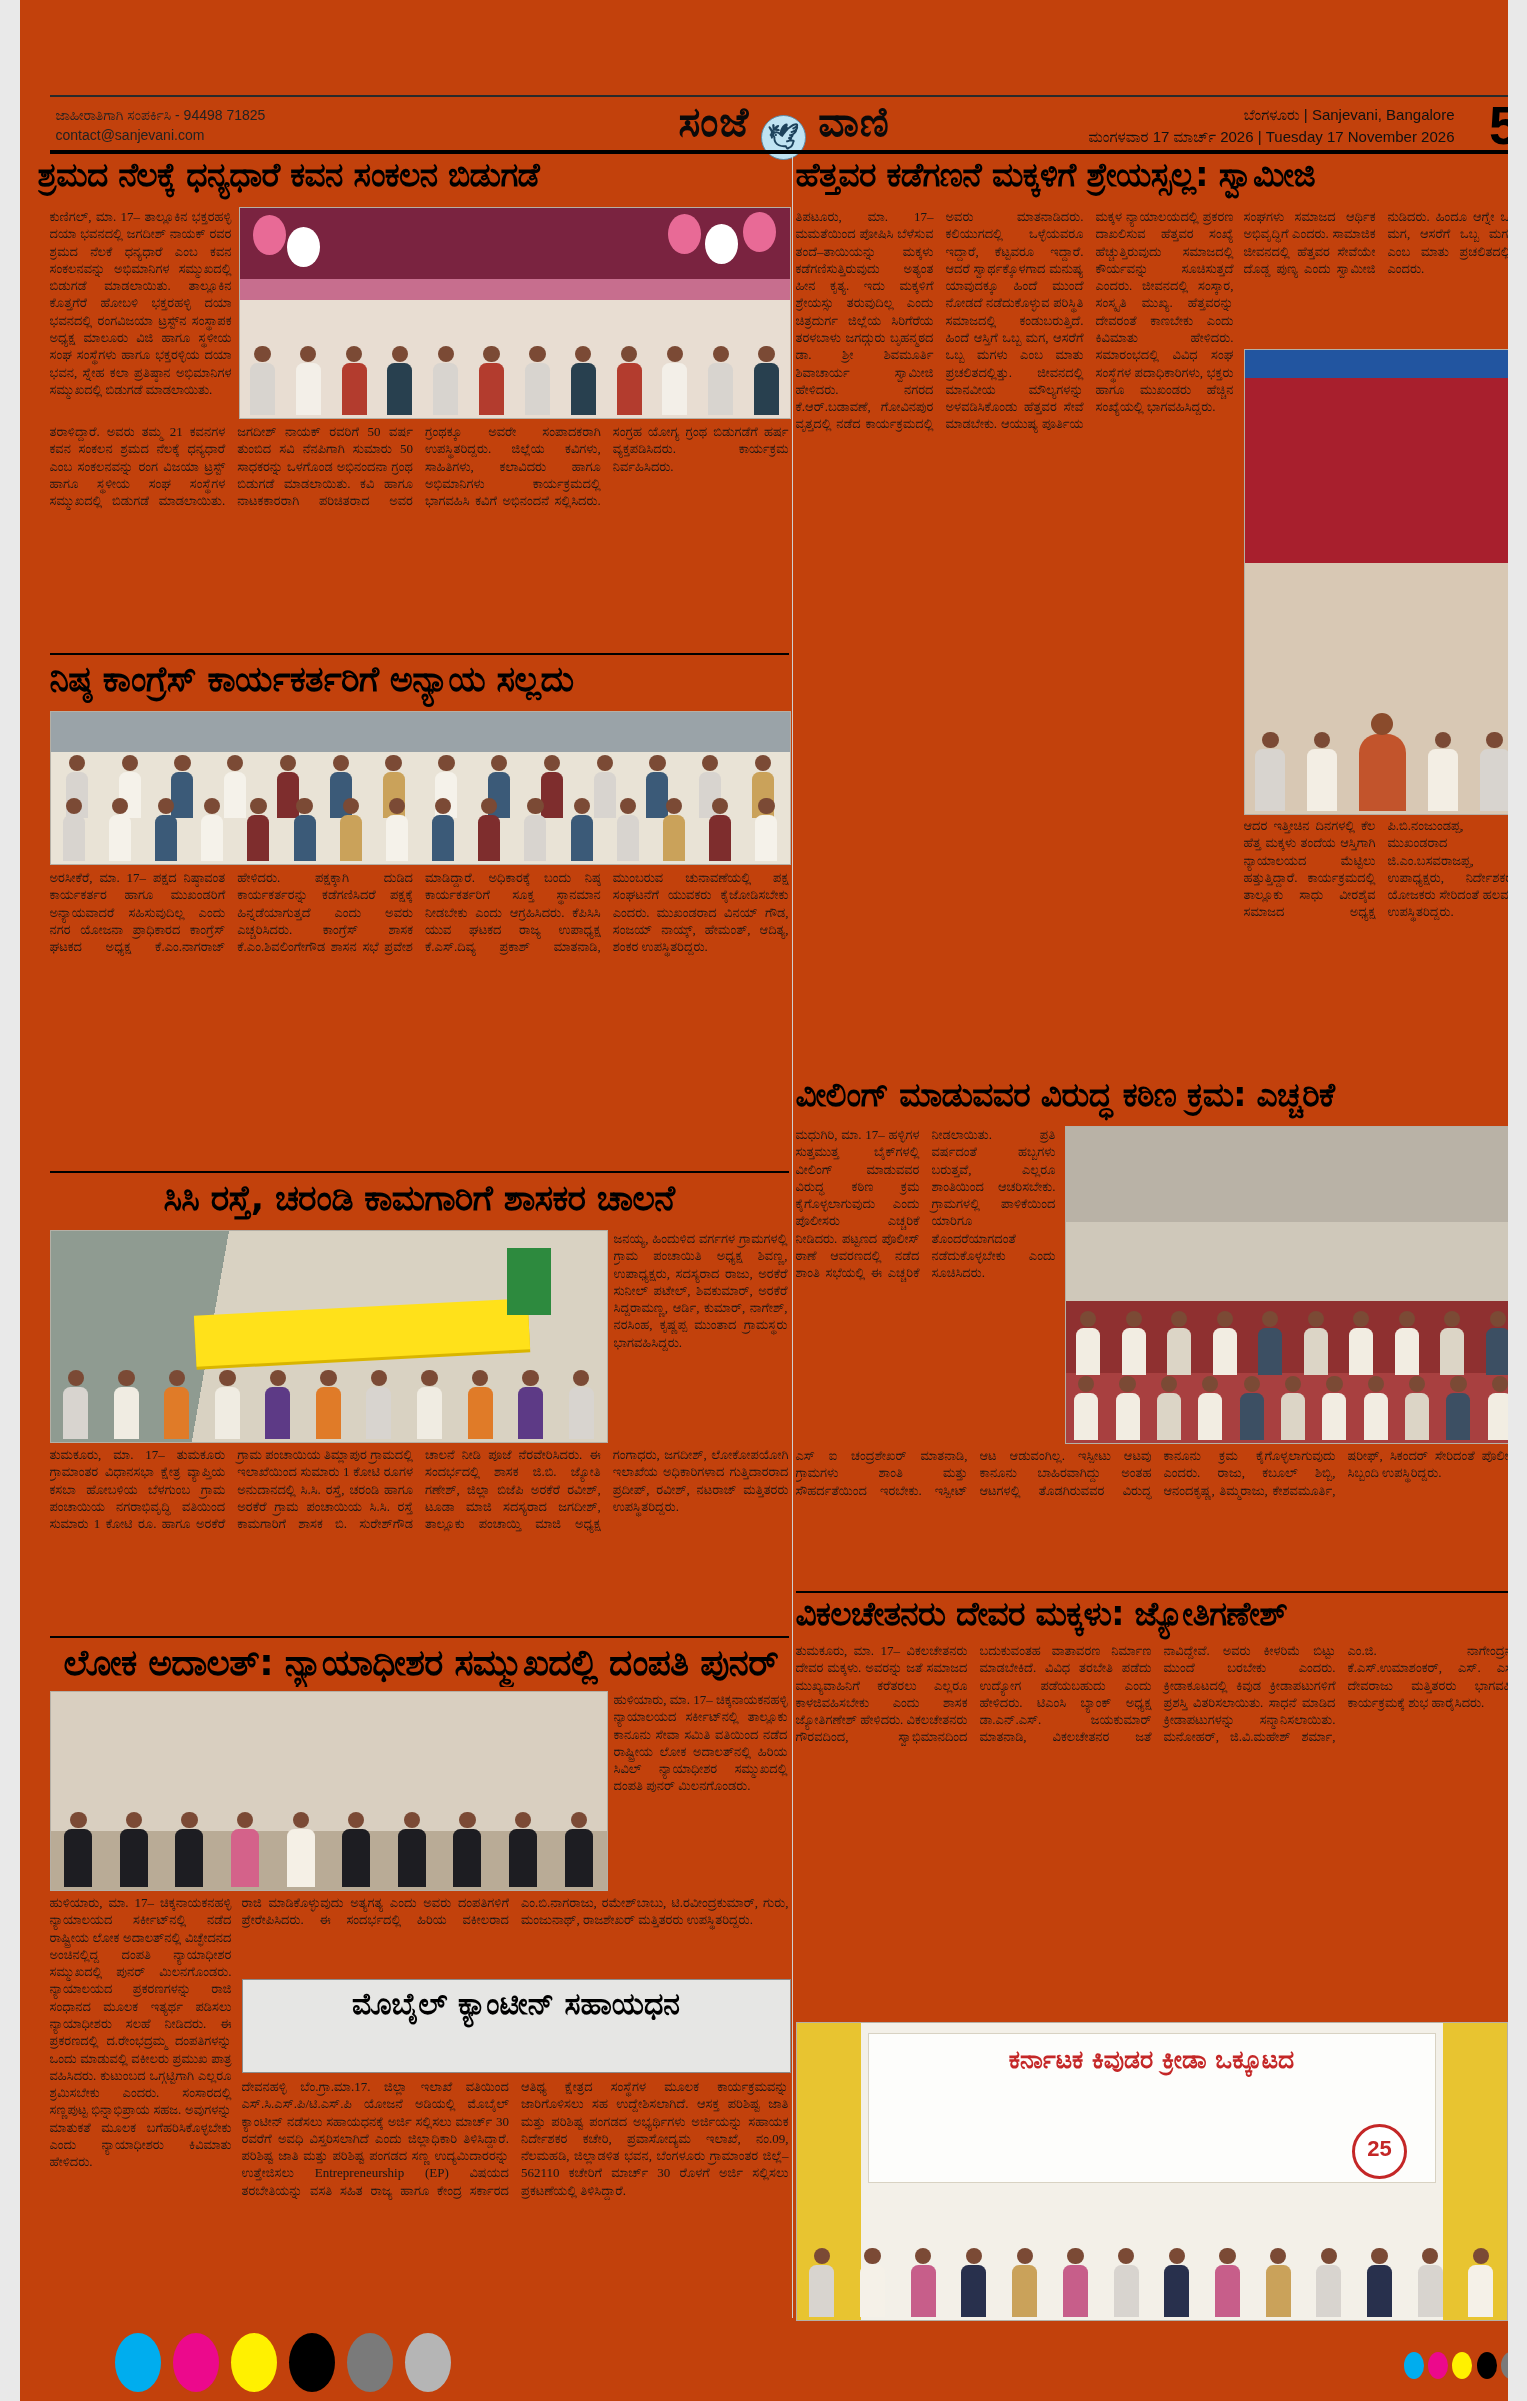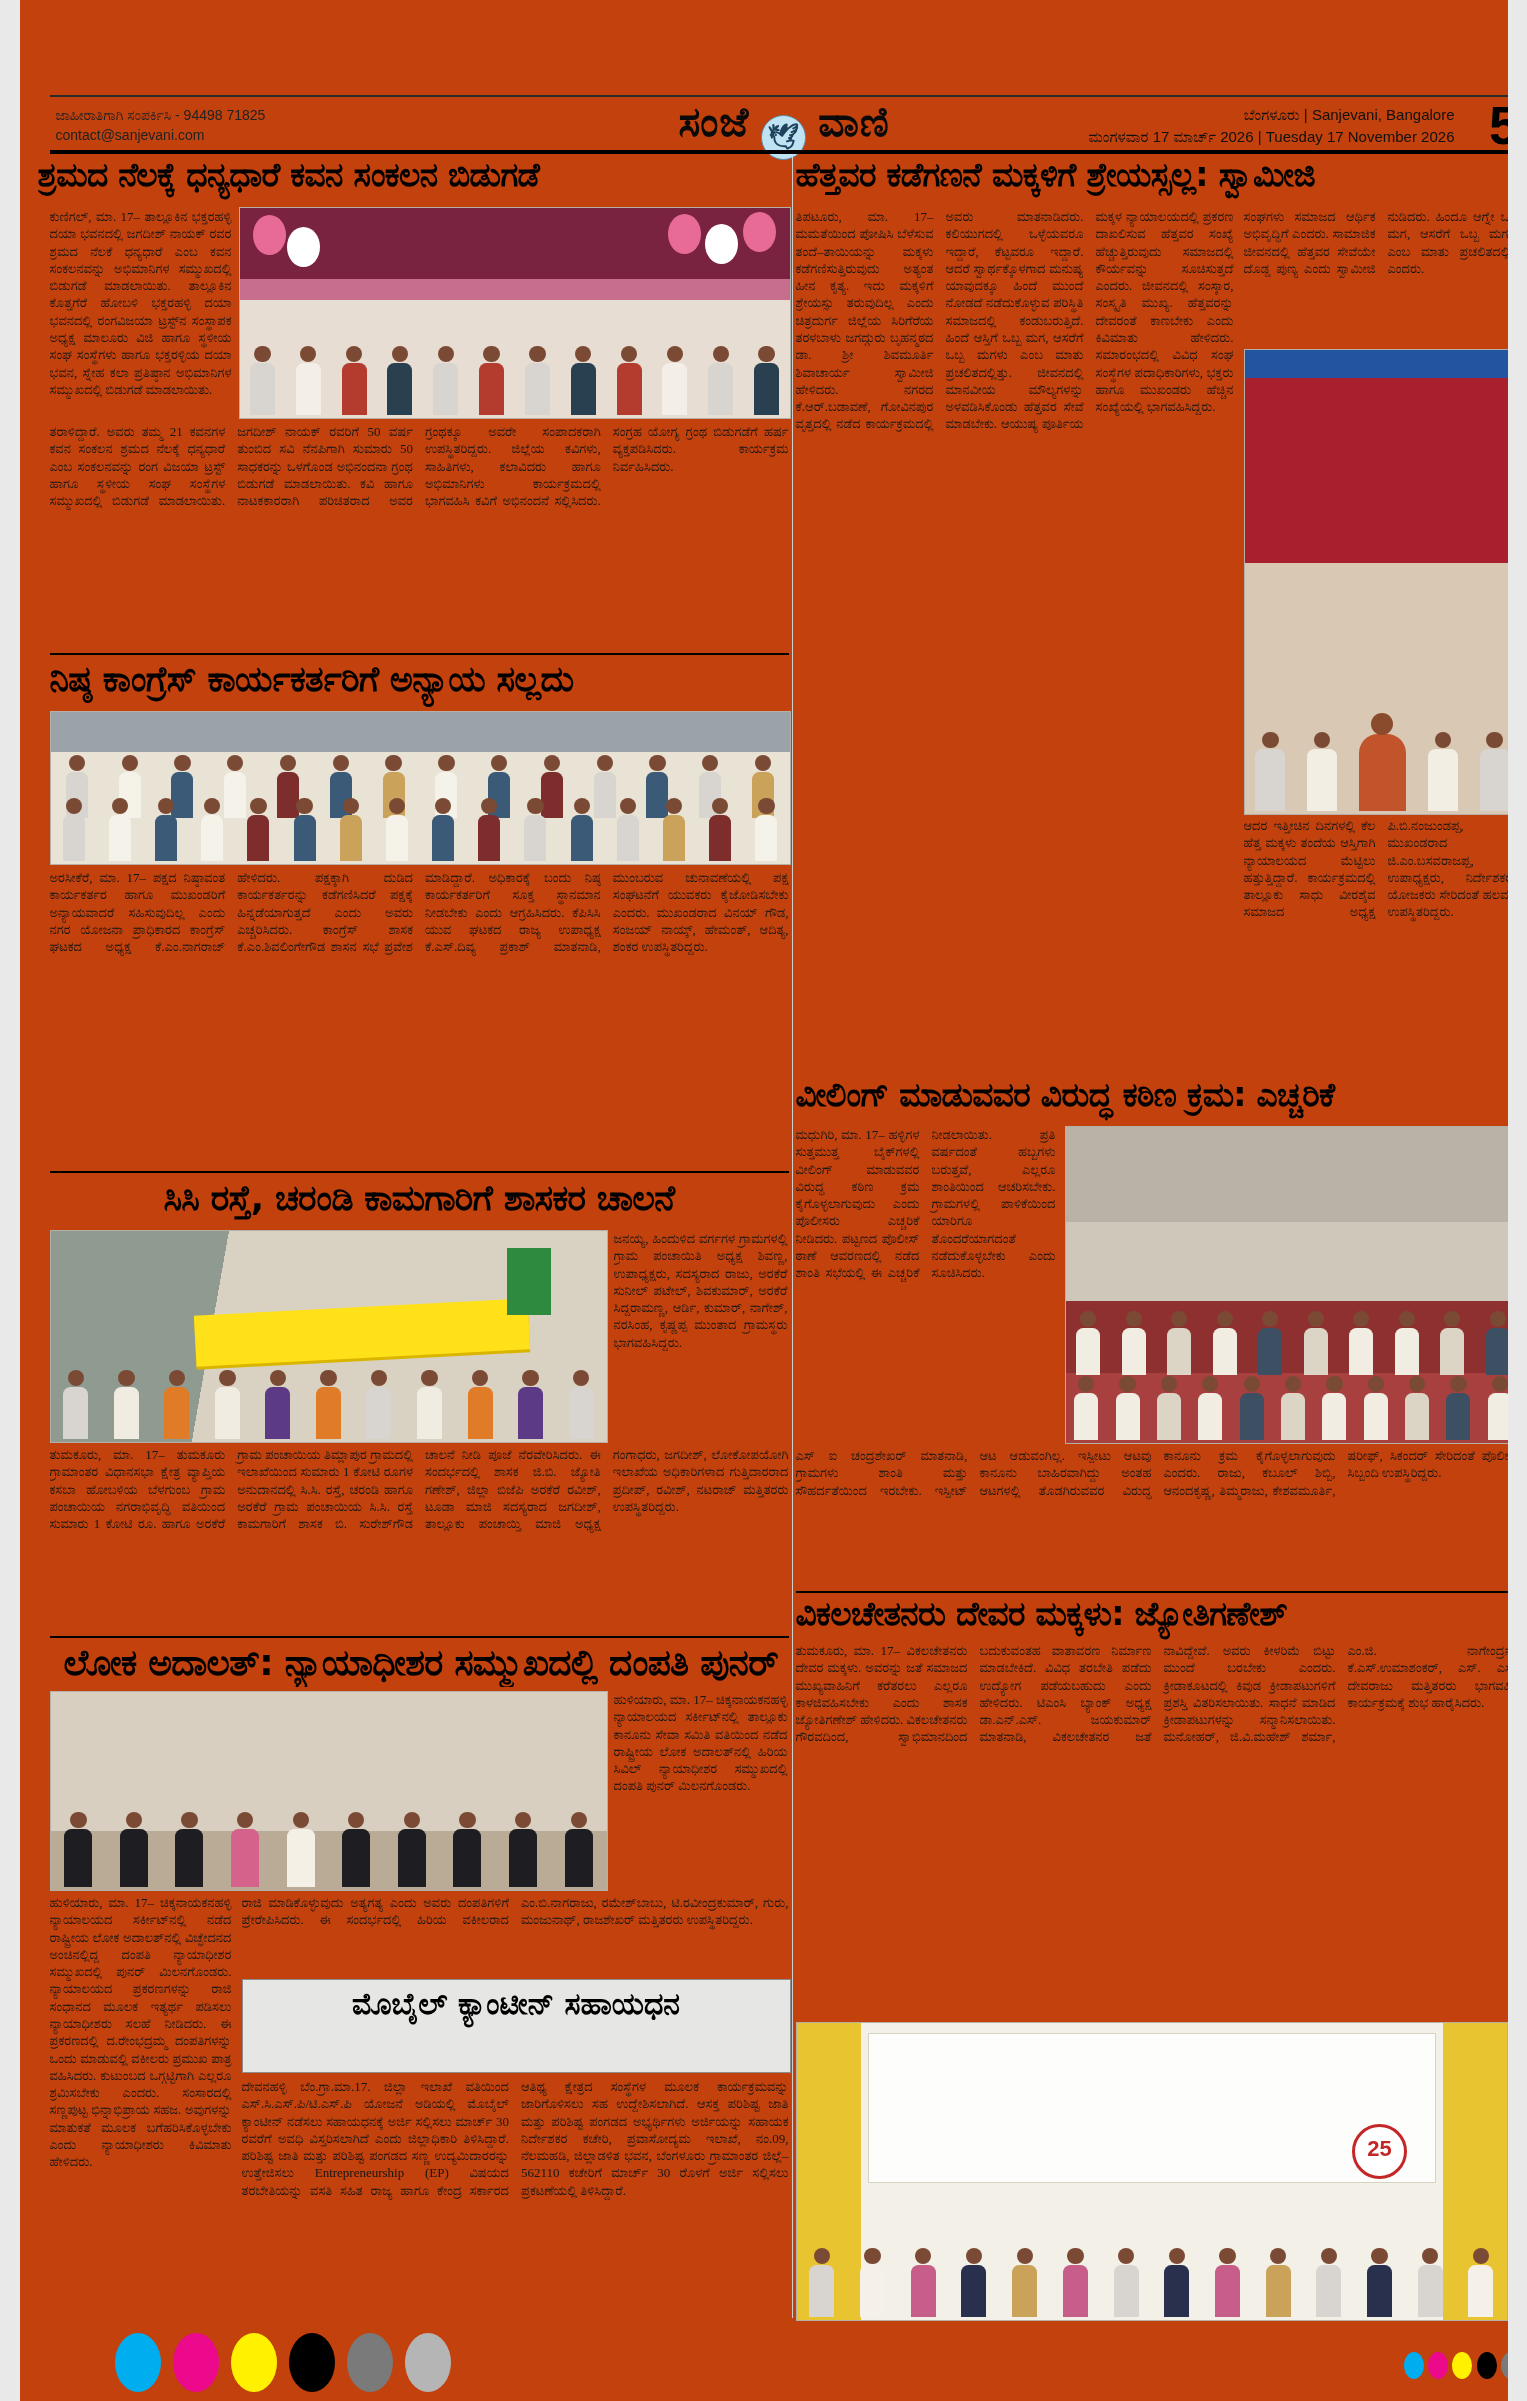--- a/index.html
+++ b/index.html
@@ -292,20 +292,21 @@
   <div class="bt c4" style="left:776px;top:1447px;width:724px;height:143px">ಎಸ್ ಐ ಚಂದ್ರಶೇಖರ್ ಮಾತನಾಡಿ, ಗ್ರಾಮಗಳು ಶಾಂತಿ ಮತ್ತು ಸೌಹರ್ದತೆಯಿಂದ ಇರಬೇಕು. ಇಸ್ಪೀಟ್ ಆಟ ಆಡುವಂಗಿಲ್ಲ. ಇಸ್ಪೀಟು ಆಟವು ಕಾನೂನು ಬಾಹಿರವಾಗಿದ್ದು ಅಂತಹ ಆಟಗಳಲ್ಲಿ ತೊಡಗಿರುವವರ ವಿರುದ್ಧ ಕಾನೂನು ಕ್ರಮ ಕೈಗೊಳ್ಳಲಾಗುವುದು ಎಂದರು. ರಾಜು, ಕಬೂಲ್ ಶಿಬ್ಬಿ, ಆನಂದಕೃಷ್ಣ, ತಿಮ್ಮರಾಜು, ಕೇಶವಮೂರ್ತಿ, ಷರೀಫ್, ಸಿಕಂದರ್ ಸೇರಿದಂತೆ ಪೊಲೀಸ್ ಸಿಬ್ಬಂದಿ ಉಪಸ್ಥಿರಿದ್ದರು.</div>
 
   <div class="hrule" style="left:776px;top:1591px;width:724px"></div>
 
   <h2 class="hl" style="left:776px;top:1597px;width:724px;height:44px;font-size:33px">ವಿಕಲಚೇತನರು ದೇವರ ಮಕ್ಕಳು: ಜ್ಯೋತಿಗಣೇಶ್</h2>
 
   <div class="bt c4" style="left:776px;top:1642px;width:724px;height:375px">ತುಮಕೂರು, ಮಾ. 17– ವಿಕಲಚೇತನರು ದೇವರ ಮಕ್ಕಳು. ಅವರನ್ನು ಜತೆ ಸಮಾಜದ ಮುಖ್ಯವಾಹಿನಿಗೆ ಕರೆತರಲು ಎಲ್ಲರೂ ಕಾಳಜಿವಹಿಸಬೇಕು ಎಂದು ಶಾಸಕ ಜ್ಯೋತಿಗಣೇಶ್ ಹೇಳಿದರು. ವಿಕಲಚೇತನರು ಗೌರವದಿಂದ, ಸ್ವಾಭಿಮಾನದಿಂದ ಬದುಕುವಂತಹ ವಾತಾವರಣ ನಿರ್ಮಾಣ ಮಾಡಬೇಕಿದೆ. ವಿವಿಧ ತರಬೇತಿ ಪಡೆದು ಉದ್ಯೋಗ ಪಡೆಯಬಹುದು ಎಂದು ಹೇಳಿದರು. ಟಿಎಂಸಿ ಬ್ಯಾಂಕ್ ಅಧ್ಯಕ್ಷ ಡಾ.ಎನ್.ಎಸ್. ಜಯಕುಮಾರ್ ಮಾತನಾಡಿ, ವಿಕಲಚೇತನರ ಜತೆ ನಾವಿದ್ದೇವೆ. ಅವರು ಕೀಳರಿಮೆ ಬಿಟ್ಟು ಮುಂದೆ ಬರಬೇಕು ಎಂದರು. ಕ್ರೀಡಾಕೂಟದಲ್ಲಿ ಕಿವುಡ ಕ್ರೀಡಾಪಟುಗಳಿಗೆ ಪ್ರಶಸ್ತಿ ವಿತರಿಸಲಾಯಿತು. ಸಾಧನೆ ಮಾಡಿದ ಕ್ರೀಡಾಪಟುಗಳನ್ನು ಸನ್ಮಾನಿಸಲಾಯಿತು. ಮನೋಹರ್, ಜಿ.ವಿ.ಮಹೇಶ್ ಶರ್ಮಾ, ಎಂ.ಜಿ. ನಾಗೇಂದ್ರನ್, ಕೆ.ಎಸ್.ಉಮಾಶಂಕರ್, ಎಸ್. ಎಸ್. ದೇವರಾಜು ಮತ್ತಿತರರು ಭಾಗವಹಿಸಿ ಕಾರ್ಯಕ್ರಮಕ್ಕೆ ಶುಭ ಹಾರೈಸಿದರು.</div>
 
   <div class="photo pg" style="left:776px;top:2022px;width:710px;height:297px">
     <div class="banner">
+      <div class="bkn">ಕರ್ನಾಟಕ ಕಿವುಡರ ಕ್ರೀಡಾ ಒಕ್ಕೂಟದ</div>
     </div>
     <div class="badge25">25</div>
     <div class="people">
       <i class="p"></i>
         <i class="p"></i>
         <i class="p"></i>
         <i class="p"></i>
         <i class="p"></i>
         <i class="p"></i>
         <i class="p"></i>

